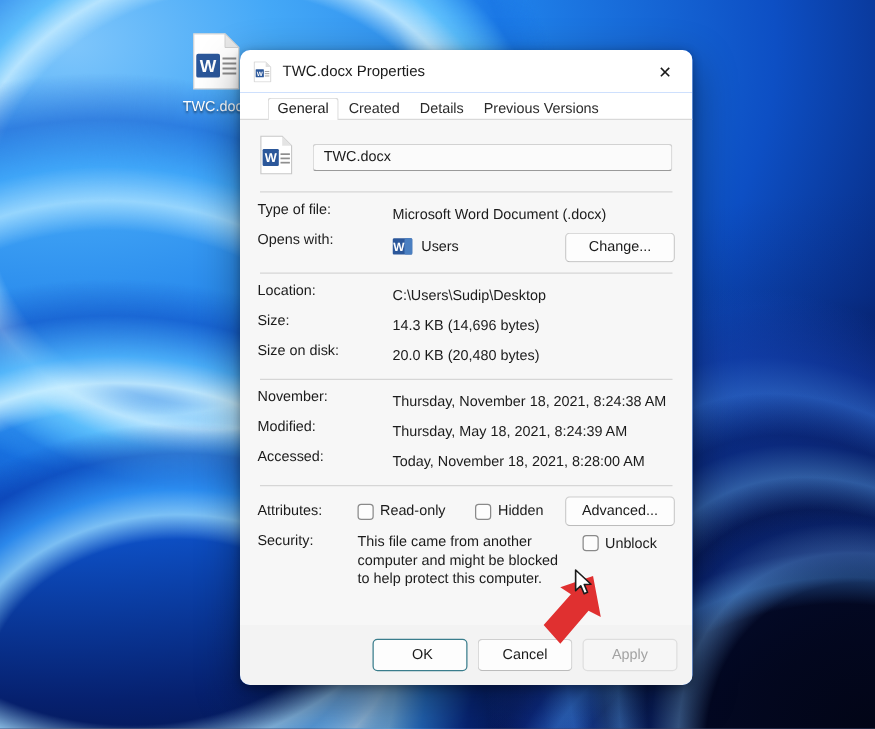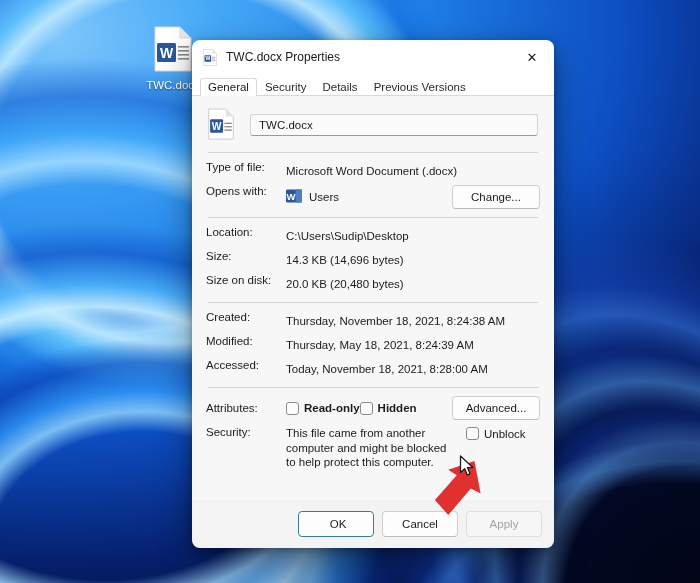--- a/index.html
+++ b/index.html
@@ -175,21 +175,21 @@
     color: #1b1b1b;
     cursor: default;
   }
 
   
   .tabstrip {
     height: 22px;
     background: #ffffff;
     display: flex;
     align-items: flex-end;
-    padding-left: 8px;
+    padding-left: 22px;
     position: relative;
     flex: 0 0 auto;
   }
   .tabstrip::after {
     content: "";
     position: absolute;
     left: 0; right: 0; bottom: 0;
     height: 1px;
     background: #d9d9d9;
   }
@@ -260,20 +260,21 @@
     width: 80px;
     flex: 0 0 80px;
     color: #1b1b1b;
   }
   .fvalue {
     flex: 1;
     color: #1b1b1b;
     display: flex;
     align-items: center;
     gap: 7px;
+    margin-left: 28px;
   }
 
   .btn {
     background: #fdfdfd;
     border: 1px solid #cfcfcf;
     border-bottom-color: #bcbcbc;
     border-radius: 4px;
     font-size: 11.5px;
     color: #1b1b1b;
     height: 24px;
@@ -293,21 +294,21 @@
   .cb {
     width: 13px; height: 13px;
     border: 1.2px solid #8a8a8a;
     border-radius: 3px;
     background: #fdfdfd;
     flex: 0 0 13px;
     box-sizing: border-box;
   }
 
   .attr-row { display: flex; align-items: center; }
-  .attr-checks { display: flex; flex: 1; font-weight: bold; }
+  .attr-checks { display: flex; gap: 24px; flex: 1; }
 
   .sec-row { display: flex; align-items: flex-start; margin-top: 6px; }
   .sec-text {
     flex: 1;
     line-height: 14.5px;
     max-width: 172px;
   }
   .sec-cb { margin-left: 8px; margin-top: 1px; }
 
   
@@ -400,21 +401,21 @@
           <rect x="27" y="26" width="10" height="2" fill="#9a9a9a"></rect>
           <rect x="27" y="31" width="10" height="2" fill="#9a9a9a"></rect>
         </svg>
       </span>
       <span class="tb-title">TWC.docx Properties</span>
       <span class="closebtn">✕</span>
     </div>
 
     <div class="tabstrip">
       <div class="tab active">General</div>
-      <div class="tab">Security</div>
+      <div class="tab">Created</div>
       <div class="tab">Details</div>
       <div class="tab">Previous Versions</div>
     </div>
 
     <div class="panel">
 
       <div class="hdr-row">
         <span>
           <svg width="30" height="32" viewBox="0 0 44 46">
             <path d="M4 1 h25 l11 11 v33 H4 Z" fill="#ffffff" stroke="#c8c8c8" stroke-width="1.3"></path>
@@ -464,21 +465,21 @@
       </div>
 
       <div class="frow">
         <span class="flabel">Size on disk:</span>
         <span class="fvalue">20.0 KB (20,480 bytes)</span>
       </div>
 
       <div class="sep"></div>
 
       <div class="frow">
-        <span class="flabel">Created:</span>
+        <span class="flabel">November:</span>
         <span class="fvalue">Thursday, November 18, 2021, 8:24:38 AM</span>
       </div>
 
       <div class="frow">
         <span class="flabel">Modified:</span>
         <span class="fvalue">Thursday, May 18, 2021, 8:24:39 AM</span>
       </div>
 
       <div class="frow">
         <span class="flabel">Accessed:</span>

